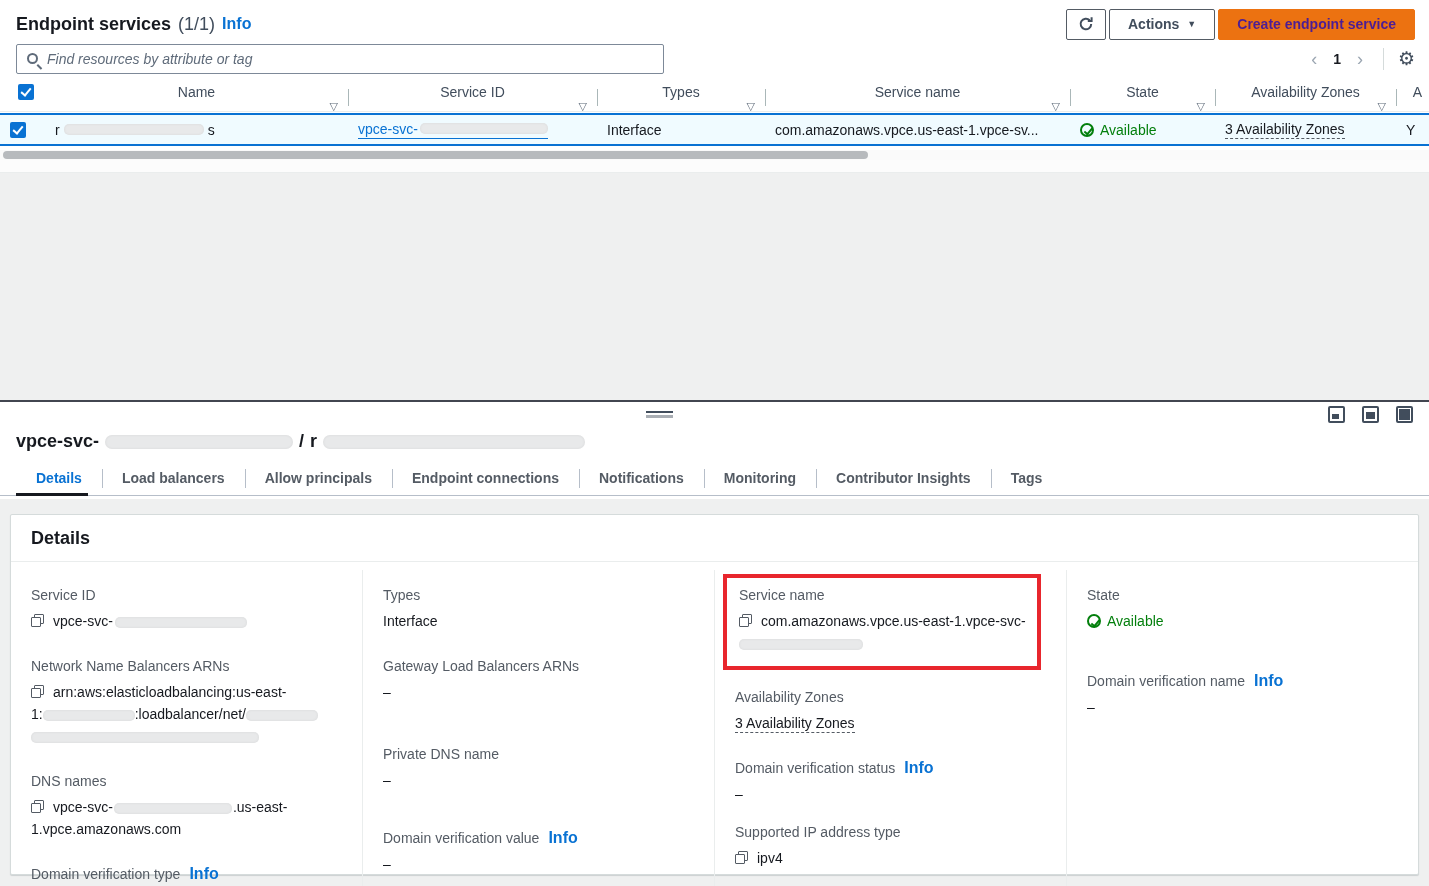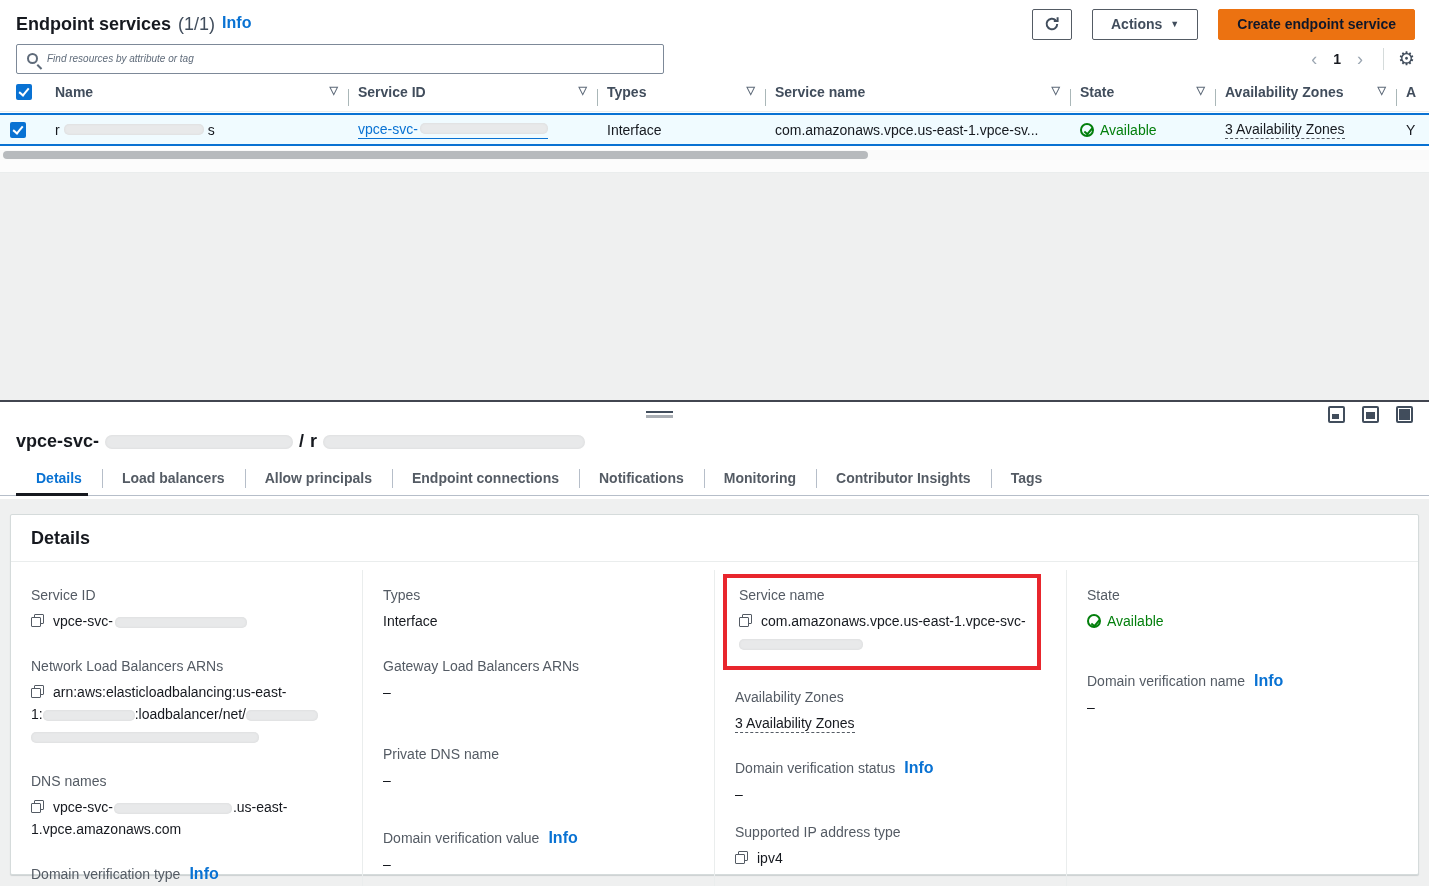--- a/index.html
+++ b/index.html
@@ -2,45 +2,45 @@
 <html><head>
 <meta charset="utf-8">
 <style>
   * { margin:0; padding:0; box-sizing:border-box; }
   body { background:#fff; font-family:"Liberation Sans", sans-serif; color:#16191f; }
   .screen { position:relative; width:1429px; height:886px; overflow:hidden; background:#fff; }
 
   
   .top-pane { position:absolute; inset:0 0 auto 0; height:400px; background:#fff; }
   .page-header { position:absolute; top:7px; left:16px; right:14px; height:34px; display:flex; align-items:center; }
-  .title-group { display:flex; align-items:flex-start; gap:7px; }
+  .title-group { display:flex; align-items:center; gap:7px; }
   .page-title { font-size:18px; font-weight:700; }
   .page-counter { font-size:18px; font-weight:400; color:#414d5c; }
   .info-link { color:#0972d3; font-weight:700; font-size:16px; cursor:pointer; }
-  .header-actions { margin-left:auto; display:flex; gap:20px; align-items:center; }
+  .header-actions { margin-left:auto; display:flex; gap:3px; align-items:center; }
   .btn { height:31px; border:1px solid #545b64; border-radius:2px; background:#fff; display:flex; align-items:center; gap:8px; padding:0 18px; font-weight:700; font-size:14px; color:#414d5c; cursor:pointer; }
   .btn.icon-only { width:40px; padding:0; justify-content:center; }
-  .btn.primary { background:#ec7211; border-color:#ec7211; color:#0f172a; }
+  .btn.primary { background:#ec7211; border-color:#ec7211; color:#4c1d95; }
   .caret { font-size:9px; color:#414d5c; }
 
   .controls-row { position:absolute; top:43px; left:16px; right:14px; height:31px; display:flex; align-items:center; }
   .search-box { width:648px; height:30px; border:1px solid #7d8998; border-radius:2px; display:flex; align-items:center; padding:0 10px; gap:9px; background:#fff; }
   .search-glyph { width:11px; height:11px; border:2px solid #5f6b7a; border-radius:50%; position:relative; flex:none; }
   .search-glyph::after { content:""; position:absolute; left:9px; top:9px; width:6px; height:2px; background:#5f6b7a; transform:rotate(45deg); transform-origin:0 0; }
-  .search-box input { border:none; outline:none; flex:1; font-size:10px; font-style:italic; color:#16191f; font-family:"Liberation Sans", sans-serif; background:transparent; }
+  .search-box input { border:none; outline:none; flex:1; font-size:14px; font-style:italic; color:#16191f; font-family:"Liberation Sans", sans-serif; background:transparent; }
   .search-box input::placeholder { color:#5f6b7a; font-style:italic; }
   .pager { margin-left:auto; display:flex; align-items:center; gap:4px; }
   .pager .chev { font-size:18px; color:#9aa5b1; padding:0 6px; cursor:pointer; line-height:1; }
   .pager .pnum { font-size:14px; font-weight:700; padding:0 6px; }
   .pager .vsep { width:1px; height:22px; background:#d5dbdb; margin:0 10px; }
   .gear-icon { font-size:19px; color:#414d5c; cursor:pointer; line-height:1; }
 
   
   .tbl-header { position:absolute; top:84px; left:0; right:0; height:28px; border-bottom:1px solid #eaeded; display:flex; align-items:center; background:#fff; }
-  .hcell { height:100%; display:flex; padding:0 10px; font-size:14px; font-weight:700; color:#414d5c; position:relative; overflow:hidden; white-space:nowrap; }
+  .hcell { height:100%; display:flex; align-items:center; padding:0 10px; font-size:14px; font-weight:400; color:#414d5c; position:relative; overflow:hidden; white-space:nowrap;flex-direction:column; }
   .hcell.div::before { content:""; position:absolute; left:0; top:5px; bottom:5px; width:1px; background:#aab7b8; }
   .filter-icon { margin-left:auto; font-size:11px; color:#5f6b7a; cursor:pointer; padding-left:8px; }
   .c-cb { width:45px; padding-left:16px; }
   .c-name { width:303px; }
   .c-sid { width:249px; }
   .c-types { width:168px; }
   .c-sname { width:305px; }
   .c-state { width:145px; }
   .c-az { width:181px; }
   .c-clip { width:33px; padding-right:0; }
@@ -266,21 +266,21 @@
 
           <div class="col">
             <div class="field">
               <div class="label">Service ID</div>
               <div class="value-row">
                 <span class="copy-icon"></span>
                 <span><span>vpce-svc-</span><span class="redact" style="width:132px; margin-left:2px;"></span></span>
               </div>
             </div>
             <div class="field">
-              <div class="label">Network Load Balancers ARNs</div>
+              <div class="label">Network Name Balancers ARNs</div>
               <div class="value-row">
                 <span class="copy-icon"></span>
                 <span>arn:aws:elasticloadbalancing:us-east-</span>
               </div>
               <div class="wrap-line">
                 <span>1:</span><span class="redact" style="width:92px;"></span><span>:loadbalancer/net/</span><span class="redact" style="width:72px;"></span>
               </div>
               <div class="wrap-line">
                 <span class="redact" style="width:228px;"></span>
               </div>

